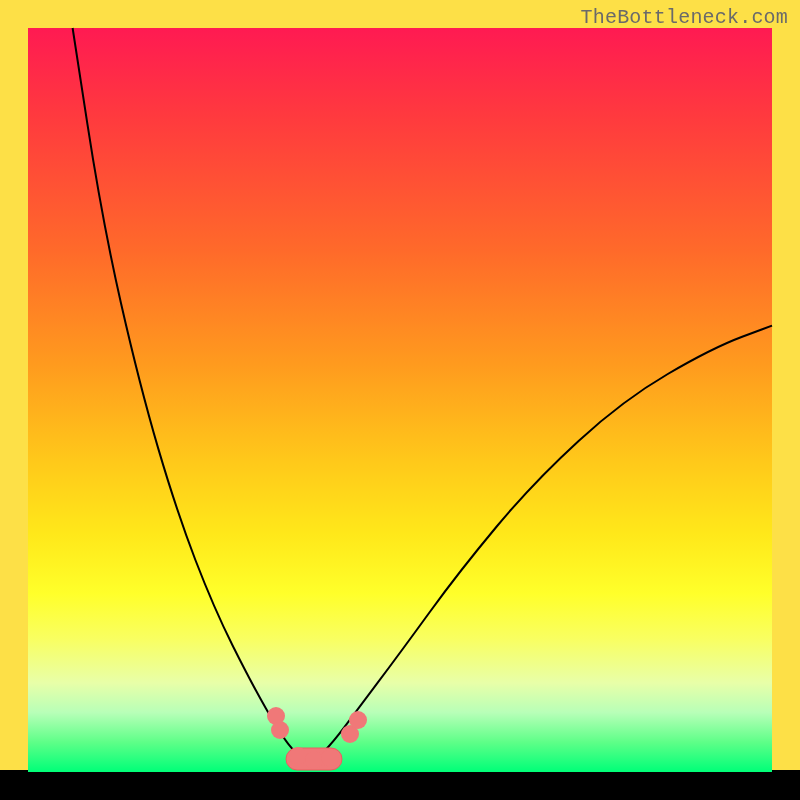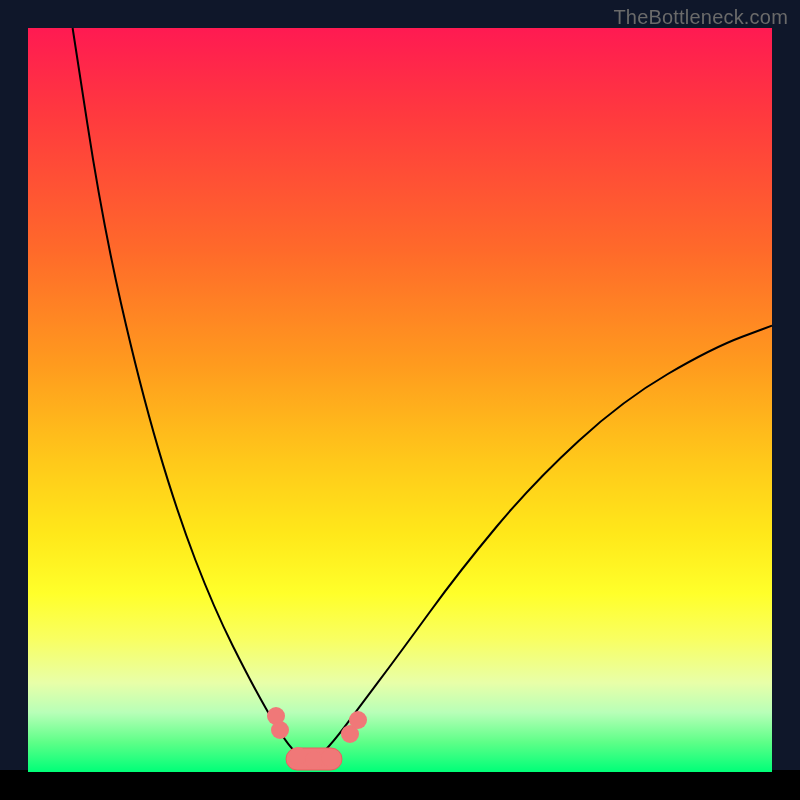--- a/index.html
+++ b/index.html
@@ -8,21 +8,22 @@
     width: 800px;
     height: 800px;
     background: #000;
     overflow: hidden;
     font-family: Arial, Helvetica, sans-serif;
   }
   .frame {
     position: relative;
     width: 800px;
     height: 770px;
-    background: #0f172a;
+    background: #fde047;
+    font-family: Liberation Mono, monospace;
   }
   .plot {
     position: absolute;
     left: 28px;
     top: 28px;
     width: 744px;
     height: 744px;
     
     background: linear-gradient(
       to bottom,

